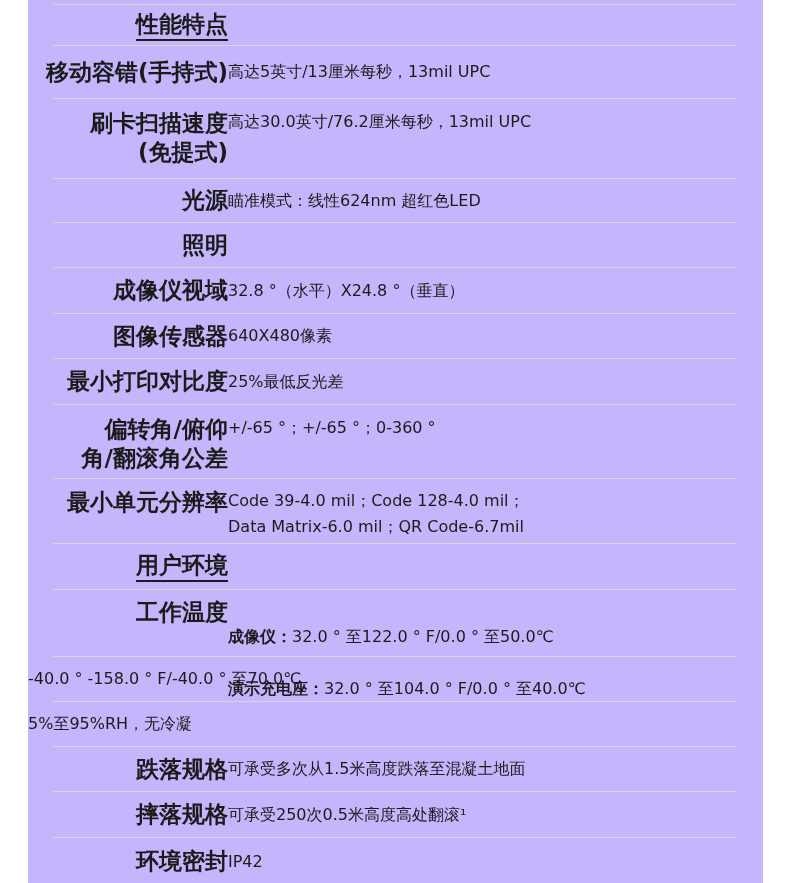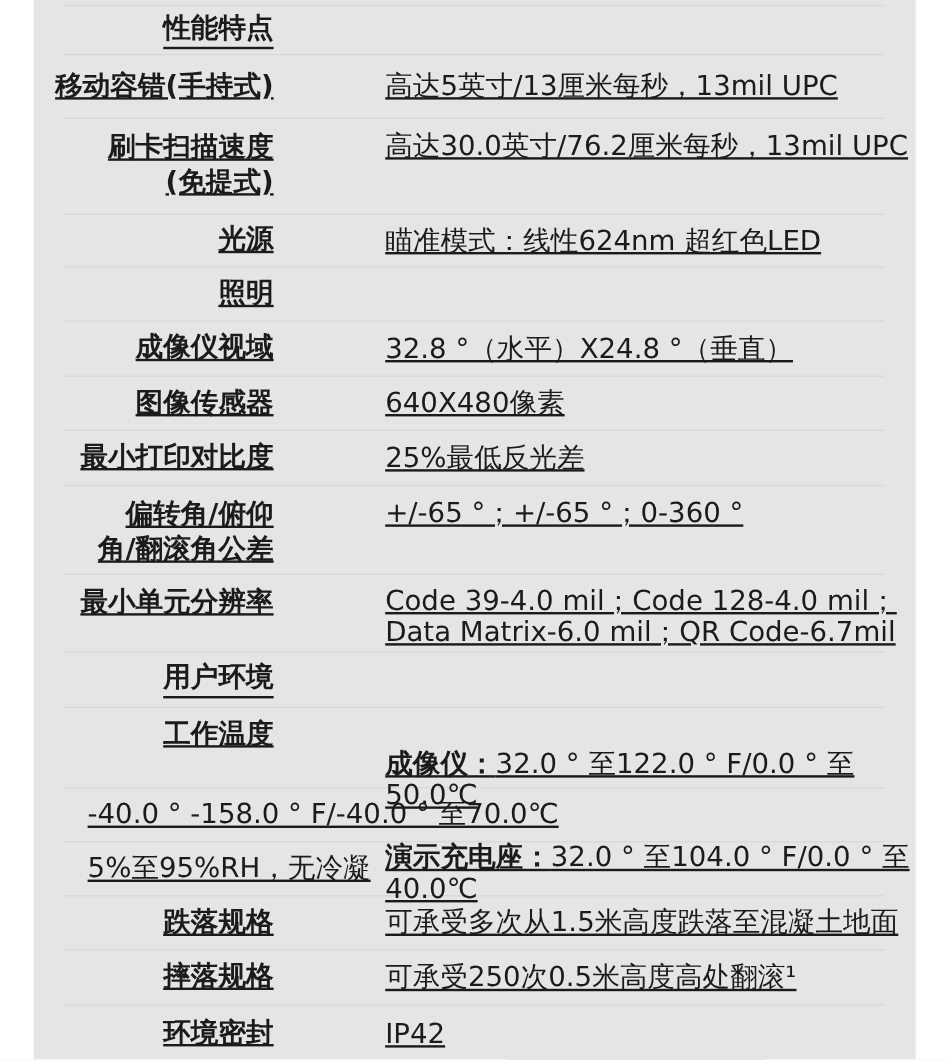--- a/index.html
+++ b/index.html
@@ -7,46 +7,43 @@
     width:790px;height:883px;
     background:#ffffff;
     font-family:"DejaVu Sans",sans-serif;
     color:#1b1b1b;
     overflow:hidden;
   }
   .page{position:relative;width:790px;height:883px;background:#ffffff;}
   .content{
     position:absolute;left:28px;top:0;
     width:735px;height:883px;
-    background:#e5e5e5;
-    text-decoration:underline;
+    background:#c4b5fd;
   }
   .top-space{height:4px;}
   .divider{
     height:1px;background:#d8d8d8;
     margin-left:25px;width:684px;
   }
   .row{
     display:flex;align-items:center;
     box-sizing:border-box;
-    gap:48px;
   }
   .row.top{align-items:flex-start;}
   .label-col{
     width:200px;flex:0 0 200px;
     text-align:right;
     font-size:23px;font-weight:700;
     line-height:29px;
     white-space:pre-line;
     letter-spacing:0;
   }
   .value-col{
     flex:1;
-    margin-left:45px;
-    font-size:23px;font-weight:400;
+    font-size:16px;font-weight:400;
     line-height:26px;
     white-space:pre-line;
   }
   .header-row{display:flex;align-items:center;}
   .header-text{
     display:inline-block;
     font-size:23px;font-weight:700;
     border-bottom:2px solid #1b1b1b;
     padding-bottom:3px;
     line-height:24px;

